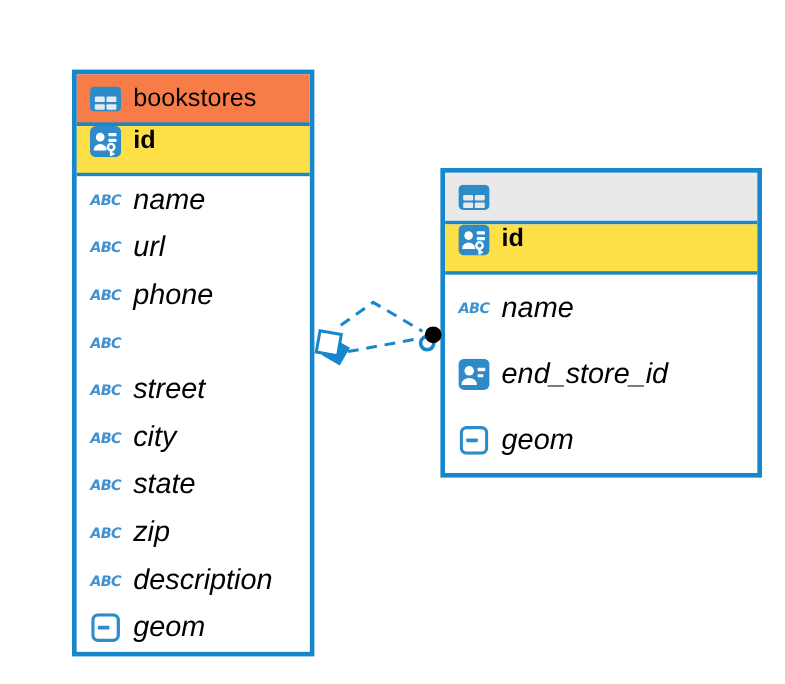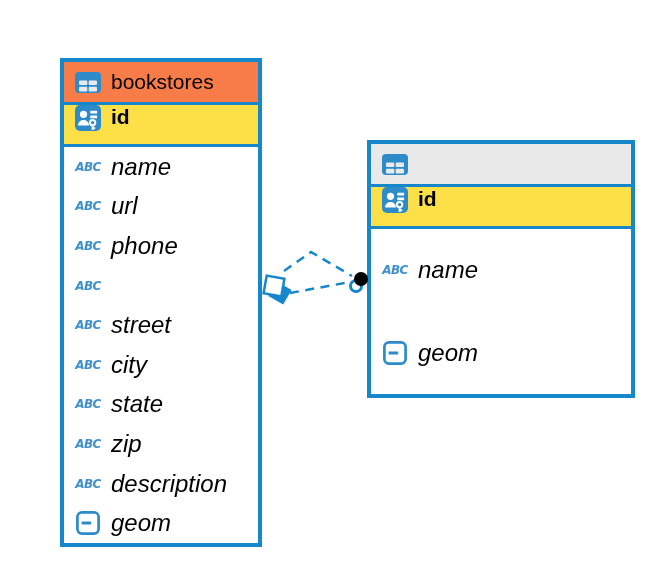--- a/index.html
+++ b/index.html
@@ -216,20 +216,28 @@
     </div>
     <div class="t-fields">
       <div class="t-row">
         <span class="icon-cell">
             <span class="abc">ABC</span>
           </span>
         <span class="f-label">name</span>
       </div>
       <div class="t-row">
         <span class="icon-cell">
+          <svg width="26" height="26">
+              <use href="#def-fk-icon"></use>
+            </svg>
+        </span>
+        <span class="f-label">end_store_id</span>
+      </div>
+      <div class="t-row">
+        <span class="icon-cell">
           <svg width="24" height="24">
               <use href="#def-geom-icon"></use>
             </svg>
         </span>
         <span class="f-label">geom</span>
       </div>
     </div>
   </div>
 
   <svg class="overlay" viewBox="0 0 654 570">

